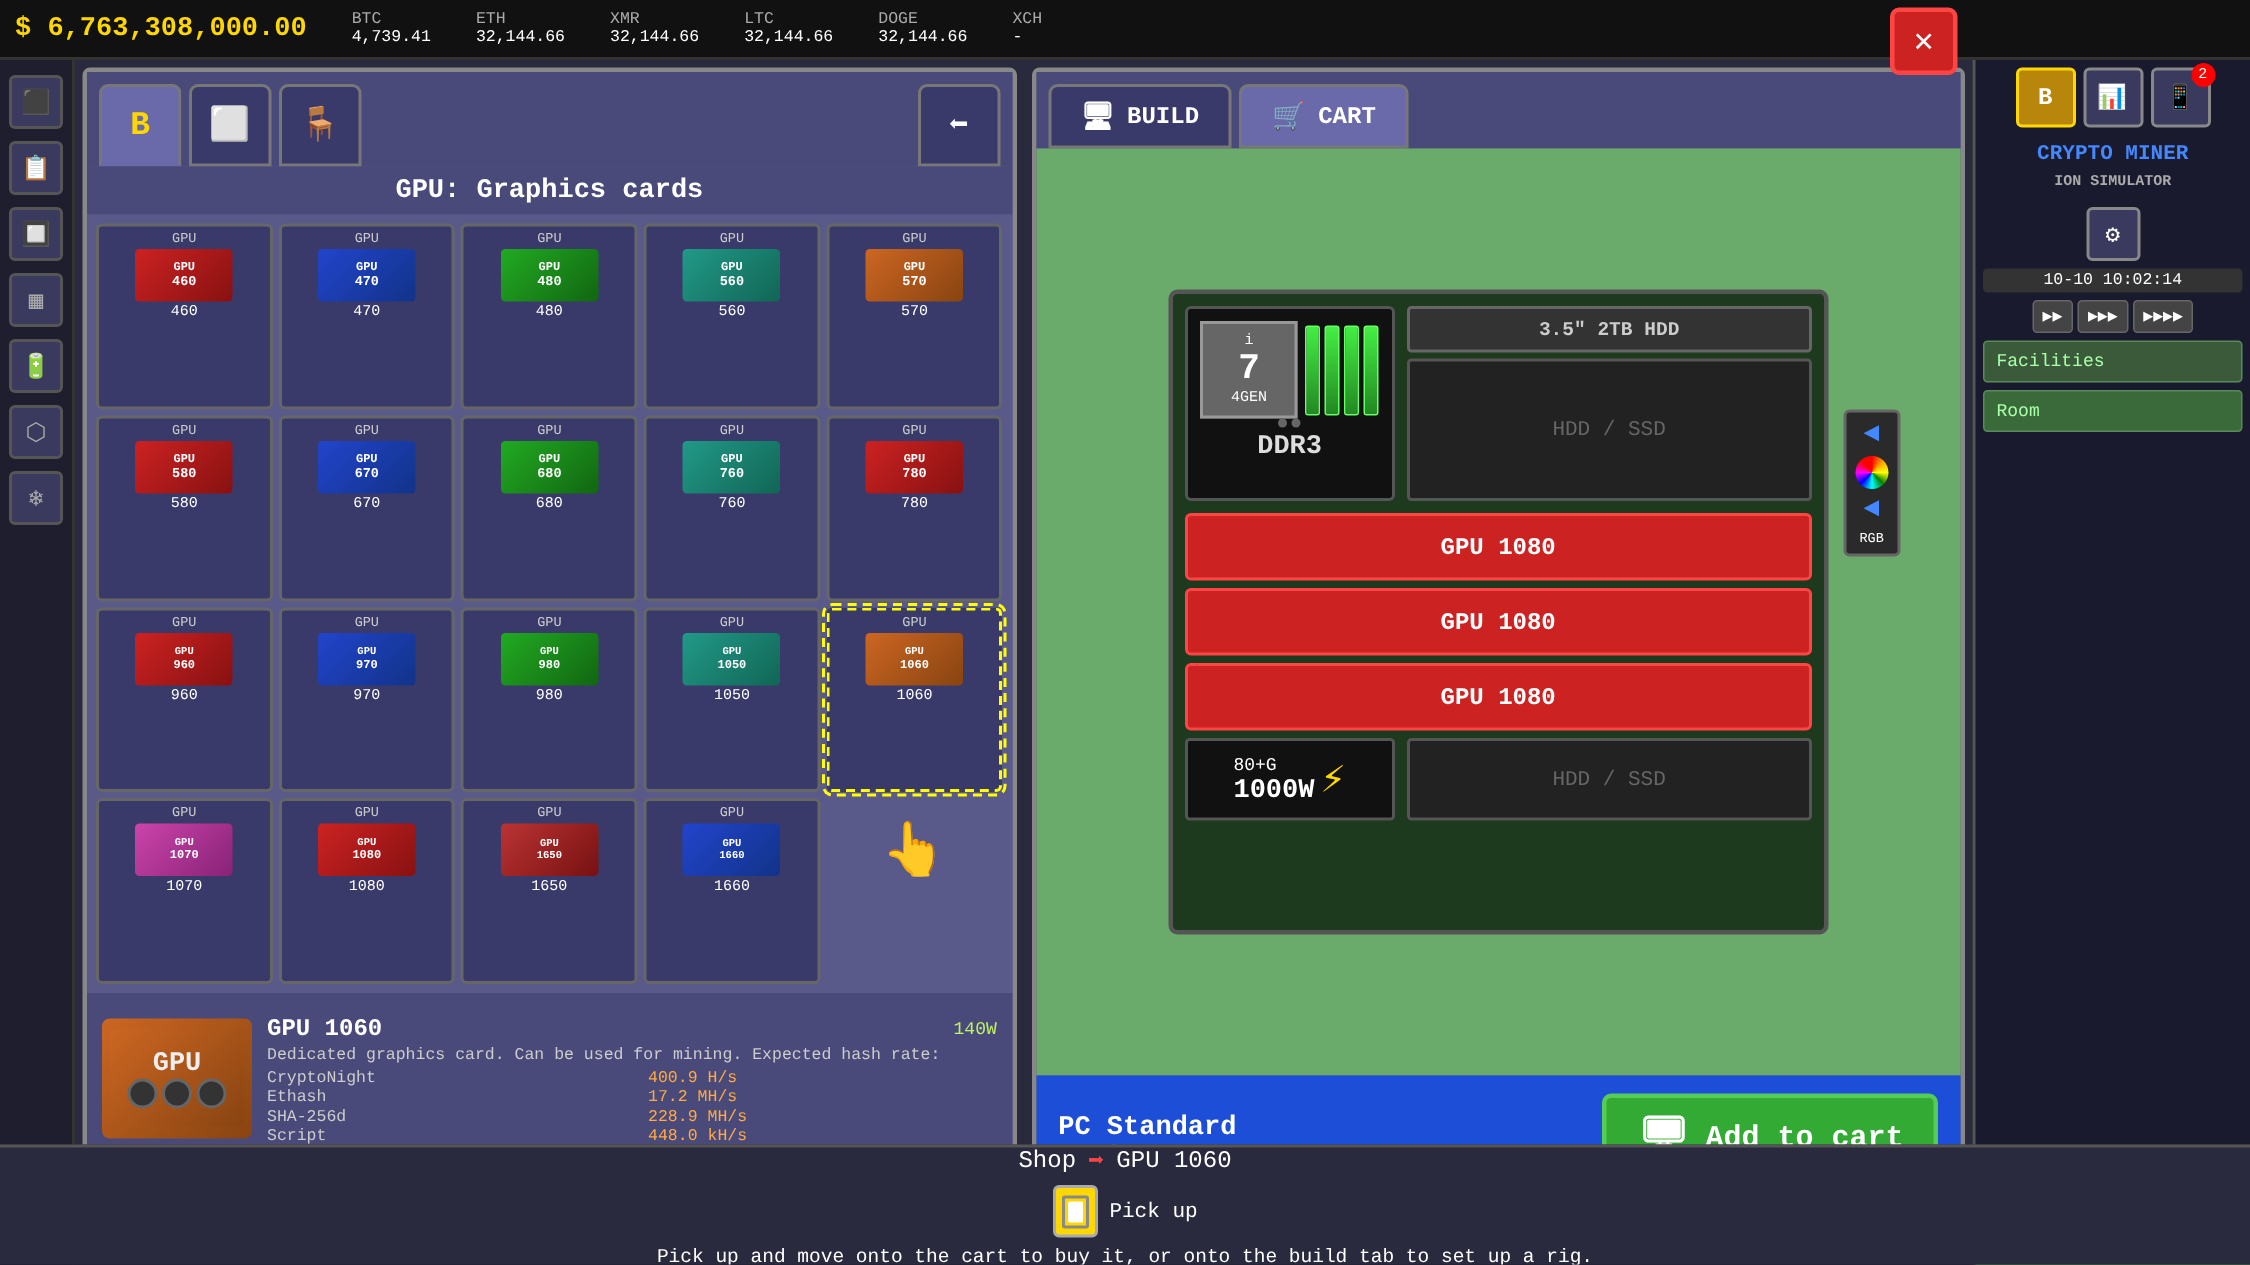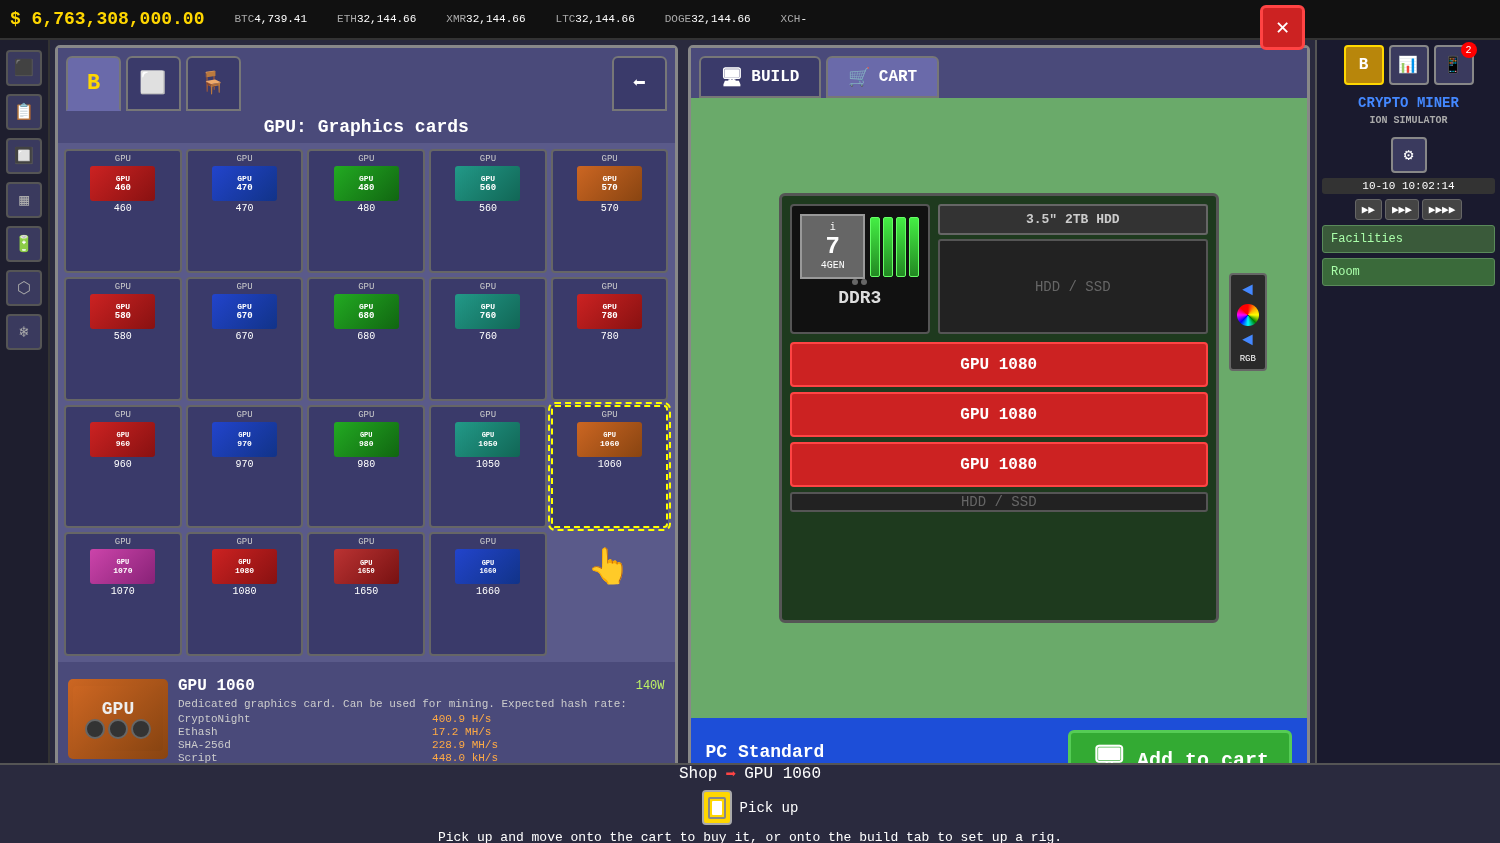--- a/index.html
+++ b/index.html
@@ -23,21 +23,21 @@
       gap: 30px;
       border-bottom: 2px solid #333;
     }
     .money-display {
       color: #ffd700;
       font-size: 18px;
       font-weight: bold;
     }
     .crypto-item {
       display: flex;
-      flex-direction: row;
+      flex-direction: column;
       align-items: flex-start;
     }
     .crypto-name { color: #aaa; font-size: 11px; }
     .crypto-value { color: #fff; font-size: 11px; }
 
     
     #main {
       display: flex;
       width: 100%;
       height: 803px;
@@ -1004,20 +1004,29 @@
             </div>
           </div>
 
           <div class="mb-gpu-slots">
             <div class="gpu-slot">GPU 1080</div>
             <div class="gpu-slot">GPU 1080</div>
             <div class="gpu-slot">GPU 1080</div>
           </div>
 
           <div class="mb-psu-row">
+            <div class="psu-box">
+              <div style="display:flex;align-items:center;gap:4px;">
+                <div style="display:flex;flex-direction:column;">
+                  <span class="psu-g">80+G</span>
+                  <span class="psu-watts">1000W</span>
+                </div>
+                <span class="psu-lightning">⚡</span>
+              </div>
+            </div>
             <div class="hdd-bot-box">
               <span>HDD / SSD</span>
             </div>
           </div>
         </div>
 
         <div class="rgb-side">
           <span class="arrow-left-blue">◄</span>
           <div class="rgb-wheel"></div>
           <span class="arrow-left-blue">◄</span>

